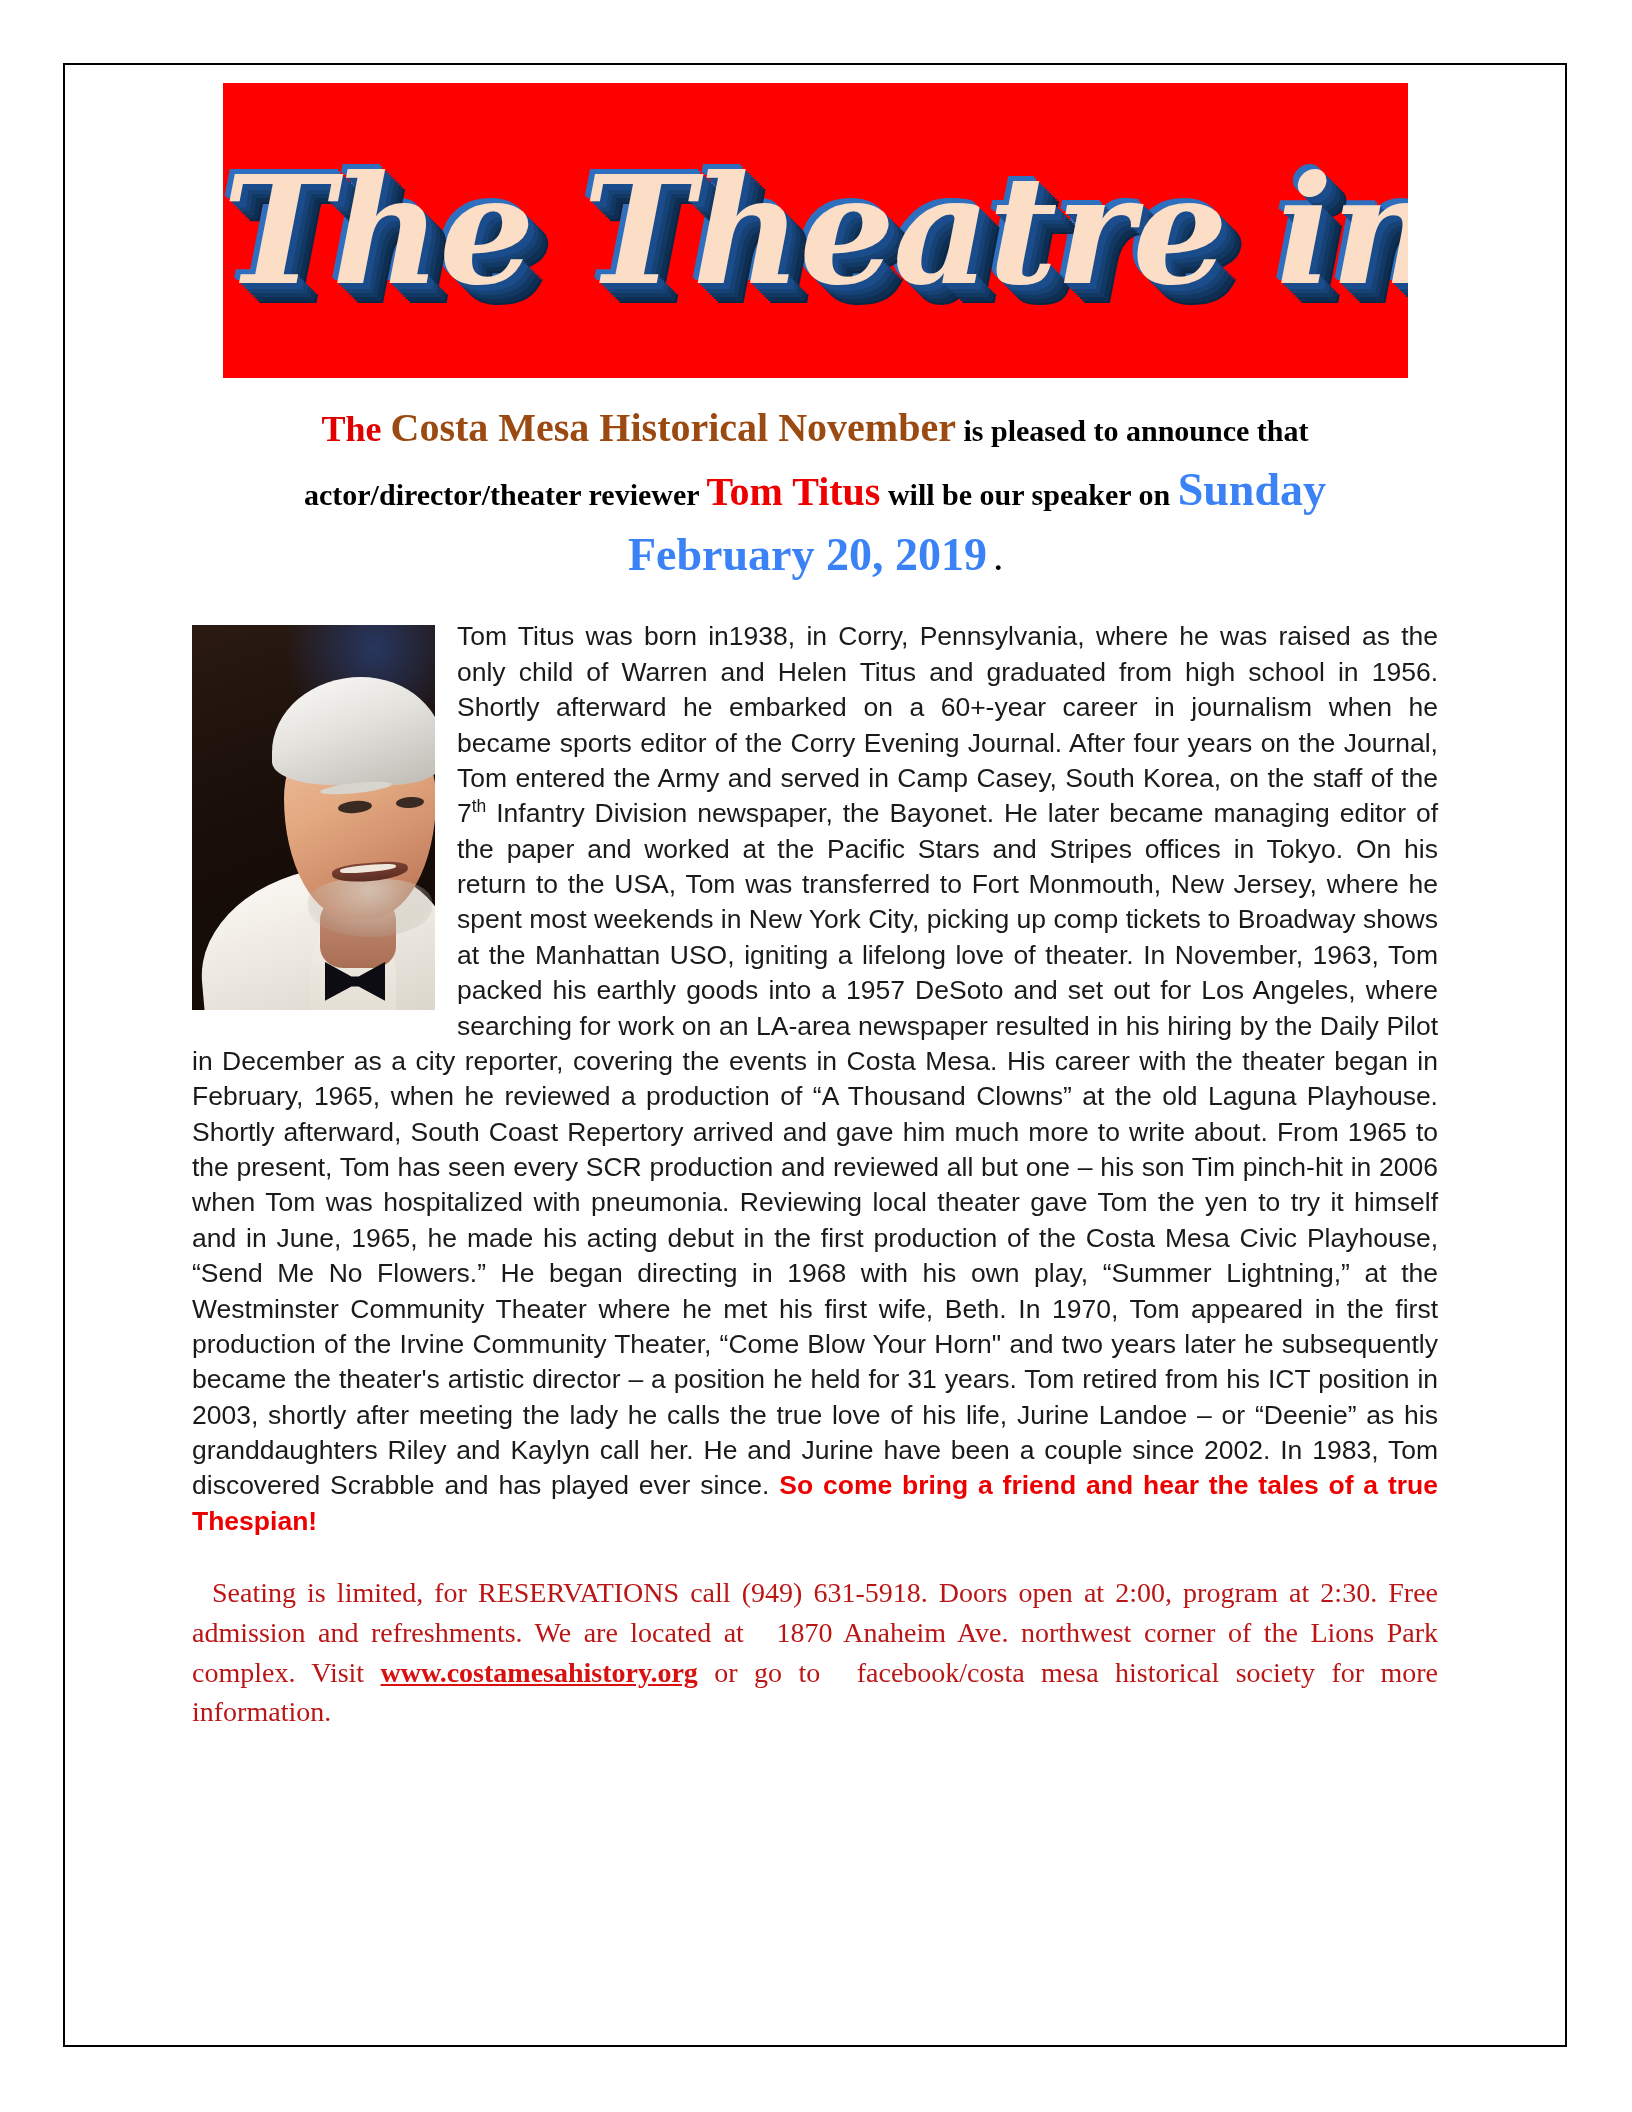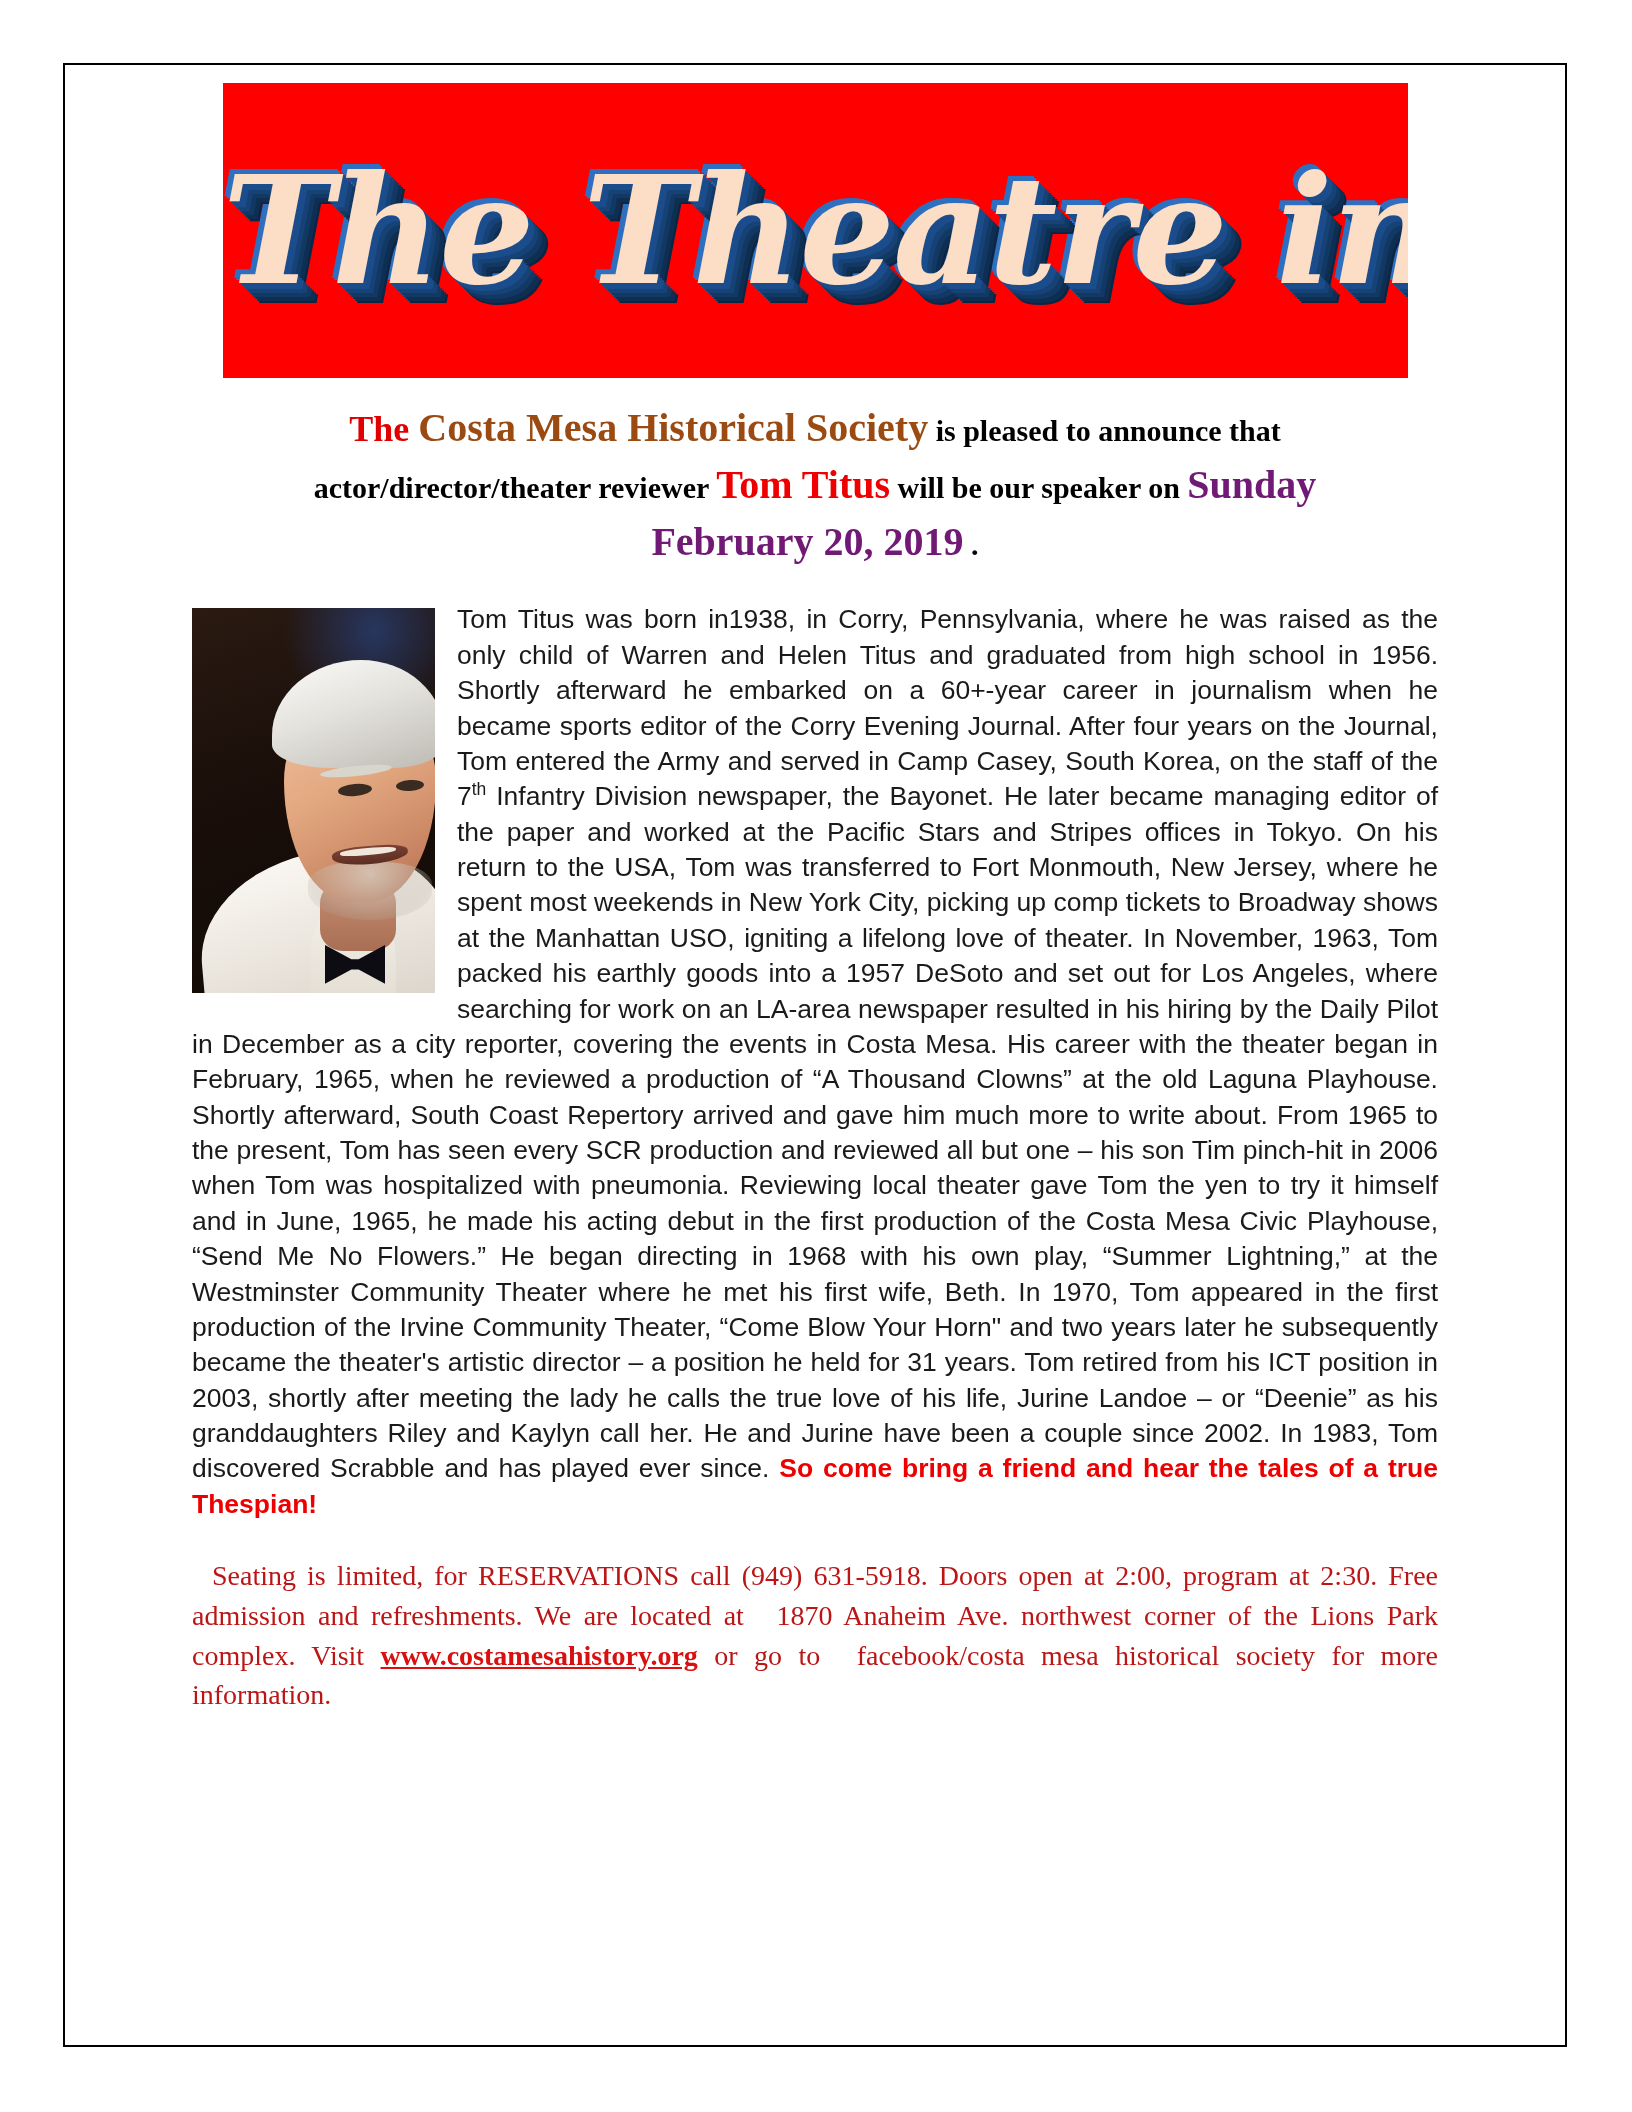--- a/index.html
+++ b/index.html
@@ -79,21 +79,21 @@
     font-family: "Liberation Serif", "DejaVu Serif", serif;
     font-weight: 700;
     font-size: 30px;
     line-height: 1.42;
     color: #000000;
   }
   .hl-the { color: #E00000; font-size: 36px; }
   .hl-org { color: #9B4A12; font-size: 40px; }
   .hl-plain { color: #000000; font-size: 30px; }
   .hl-name { color: #EE0000; font-size: 40px; }
-  .hl-date { color: #701a75; font-size: 40px; }
+  .hl-date { color: #3b82f6; font-size: 46px; }
 
   
   .body-wrap {
     margin: 32px auto 0 auto;
     width: 1246px;
     font-family: Liberation Sans, sans-serif;
     font-size: 26.5px;
     line-height: 1.335;
     color: #1a1a1a;
     text-align: justify;
@@ -249,21 +249,21 @@
 <body>
 
 <div class="page">
   <div class="inner">
 
     <div class="banner">
       <div class="banner-title">The Theatre in Review</div>
     </div>
 
     <div class="headline">
-      <span class="hl-the">The </span><span class="hl-org">Costa Mesa Historical Society</span><span class="hl-plain"> is pleased to announce that</span><br>
+      <span class="hl-the">The </span><span class="hl-org">Costa Mesa Historical November</span><span class="hl-plain"> is pleased to announce that</span><br>
       <span class="hl-plain">actor/director/theater reviewer </span><span class="hl-name">Tom Titus</span><span class="hl-plain">  will be our speaker on </span><span class="hl-date">Sunday</span><br>
       <span class="hl-date">February 20, 2019</span><span class="hl-plain"> .</span>
     </div>
 
     <div class="body-wrap">
 
       <div class="photo">
         <div class="ph-bg"></div>
         <div class="ph-jacket"></div>
         <div class="ph-shirt"></div>

